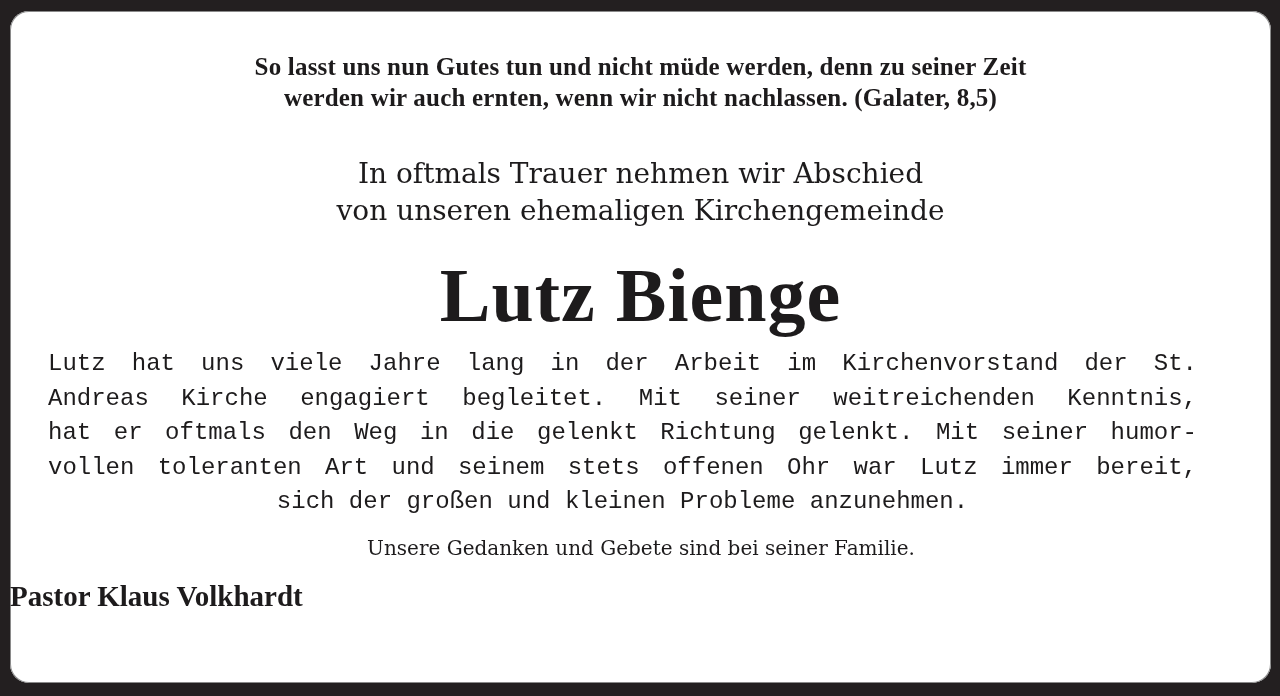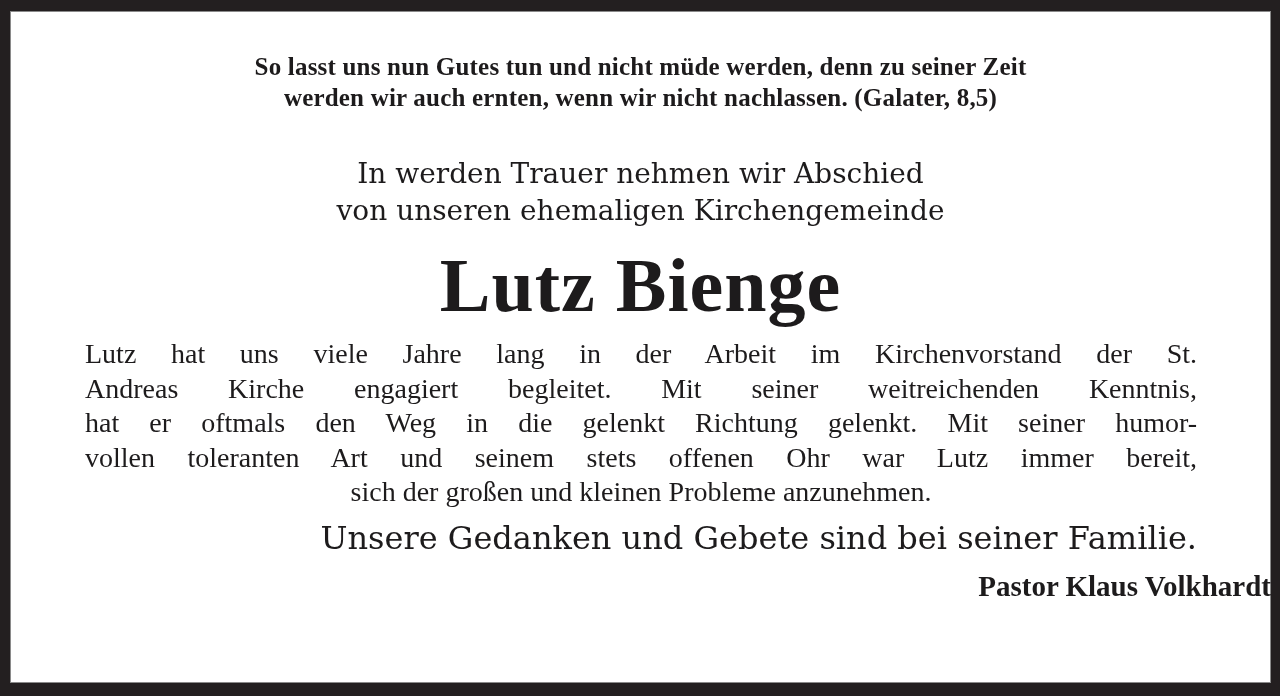--- a/index.html
+++ b/index.html
@@ -17,88 +17,89 @@
     color: #1d1b1c;
   }
   .paper {
     position: absolute;
     top: 11px;
     left: 10px;
     right: 9px;
     bottom: 13px;
     background: #ffffff;
     box-shadow: inset 0 0 0 1px #8a8a8a;
+    border-radius: 19px;
   }
   .quote {
     margin-top: 40px;
     text-align: center;
     font-family: "Liberation Serif", serif;
     font-weight: bold;
     font-size: 25px;
     line-height: 31px;
     letter-spacing: 0.2px;
   }
   .intro {
     margin-top: 42px;
     text-align: center;
     font-family: "DejaVu Serif", serif;
     font-size: 28px;
     line-height: 37px;
   }
   .name-headline {
-    margin-top: 14px;
+    margin-top: 24px;
     text-align: center;
     font-family: "Liberation Serif", serif;
     font-weight: bold;
     font-size: 76px;
     line-height: 84px;
     letter-spacing: 1px;
   }
   .bodytext {
-    margin: 10px 74px 0 75px;
-    font-family: Liberation Serif, serif;
-    font-size: 28px;
+    margin: 10px 74px 0 38px;
+    font-family: Liberation Mono, monospace;
+    font-size: 24px;
     line-height: 34.5px;
   }
   .bodytext .just {
     text-align: justify;
     text-align-last: justify;
   }
   .bodytext .last {
     text-align: center;
   }
   .condolence {
     margin: 11px 74px 0 75px;
     font-family: "DejaVu Serif", serif;
-    font-size: 32px;
+    font-size: 20px;
     line-height: 34px;
-    text-align: right;
+    text-align: center;
   }
   .signature {
     margin-top: 16px;
-    text-align: right;
+    text-align: left;
     font-family: "Liberation Serif", serif;
     font-weight: bold;
     font-size: 29px;
     line-height: 31px;
   }
 </style>
 </head>
 <body>
 
 <div class="stage" style="background: rgb(35, 31, 32); color: rgb(29, 27, 28);">
   <div class="paper" style="background: rgb(255, 255, 255);">
 
     <div class="quote">
       <div>So lasst uns nun Gutes tun und nicht müde werden, denn zu seiner Zeit</div>
       <div>werden wir auch ernten, wenn wir nicht nachlassen. (Galater, 8,5)</div>
     </div>
 
     <div class="intro">
-      <div>In werden Trauer nehmen wir Abschied</div>
+      <div>In oftmals Trauer nehmen wir Abschied</div>
       <div>von unseren ehemaligen Kirchengemeinde</div>
     </div>
 
     <div class="name-headline">Lutz Bienge</div>
 
     <div class="bodytext">
       <div class="just">Lutz hat uns viele Jahre lang in der Arbeit im Kirchenvorstand der St.</div>
       <div class="just">Andreas Kirche engagiert begleitet. Mit seiner weitreichenden Kenntnis,</div>
       <div class="just">hat er oftmals den Weg in die gelenkt Richtung gelenkt. Mit seiner humor-</div>
       <div class="just">vollen toleranten Art und seinem stets offenen Ohr war Lutz immer bereit,</div>

